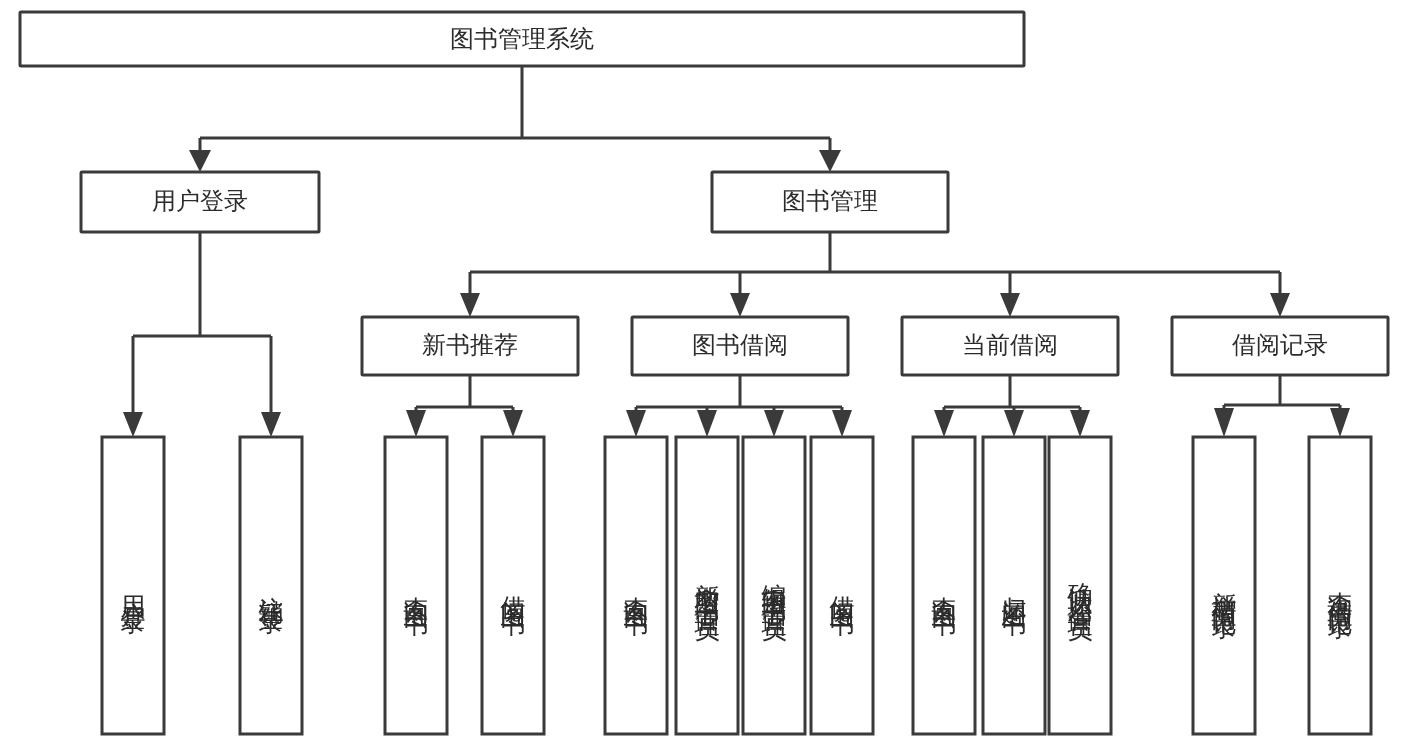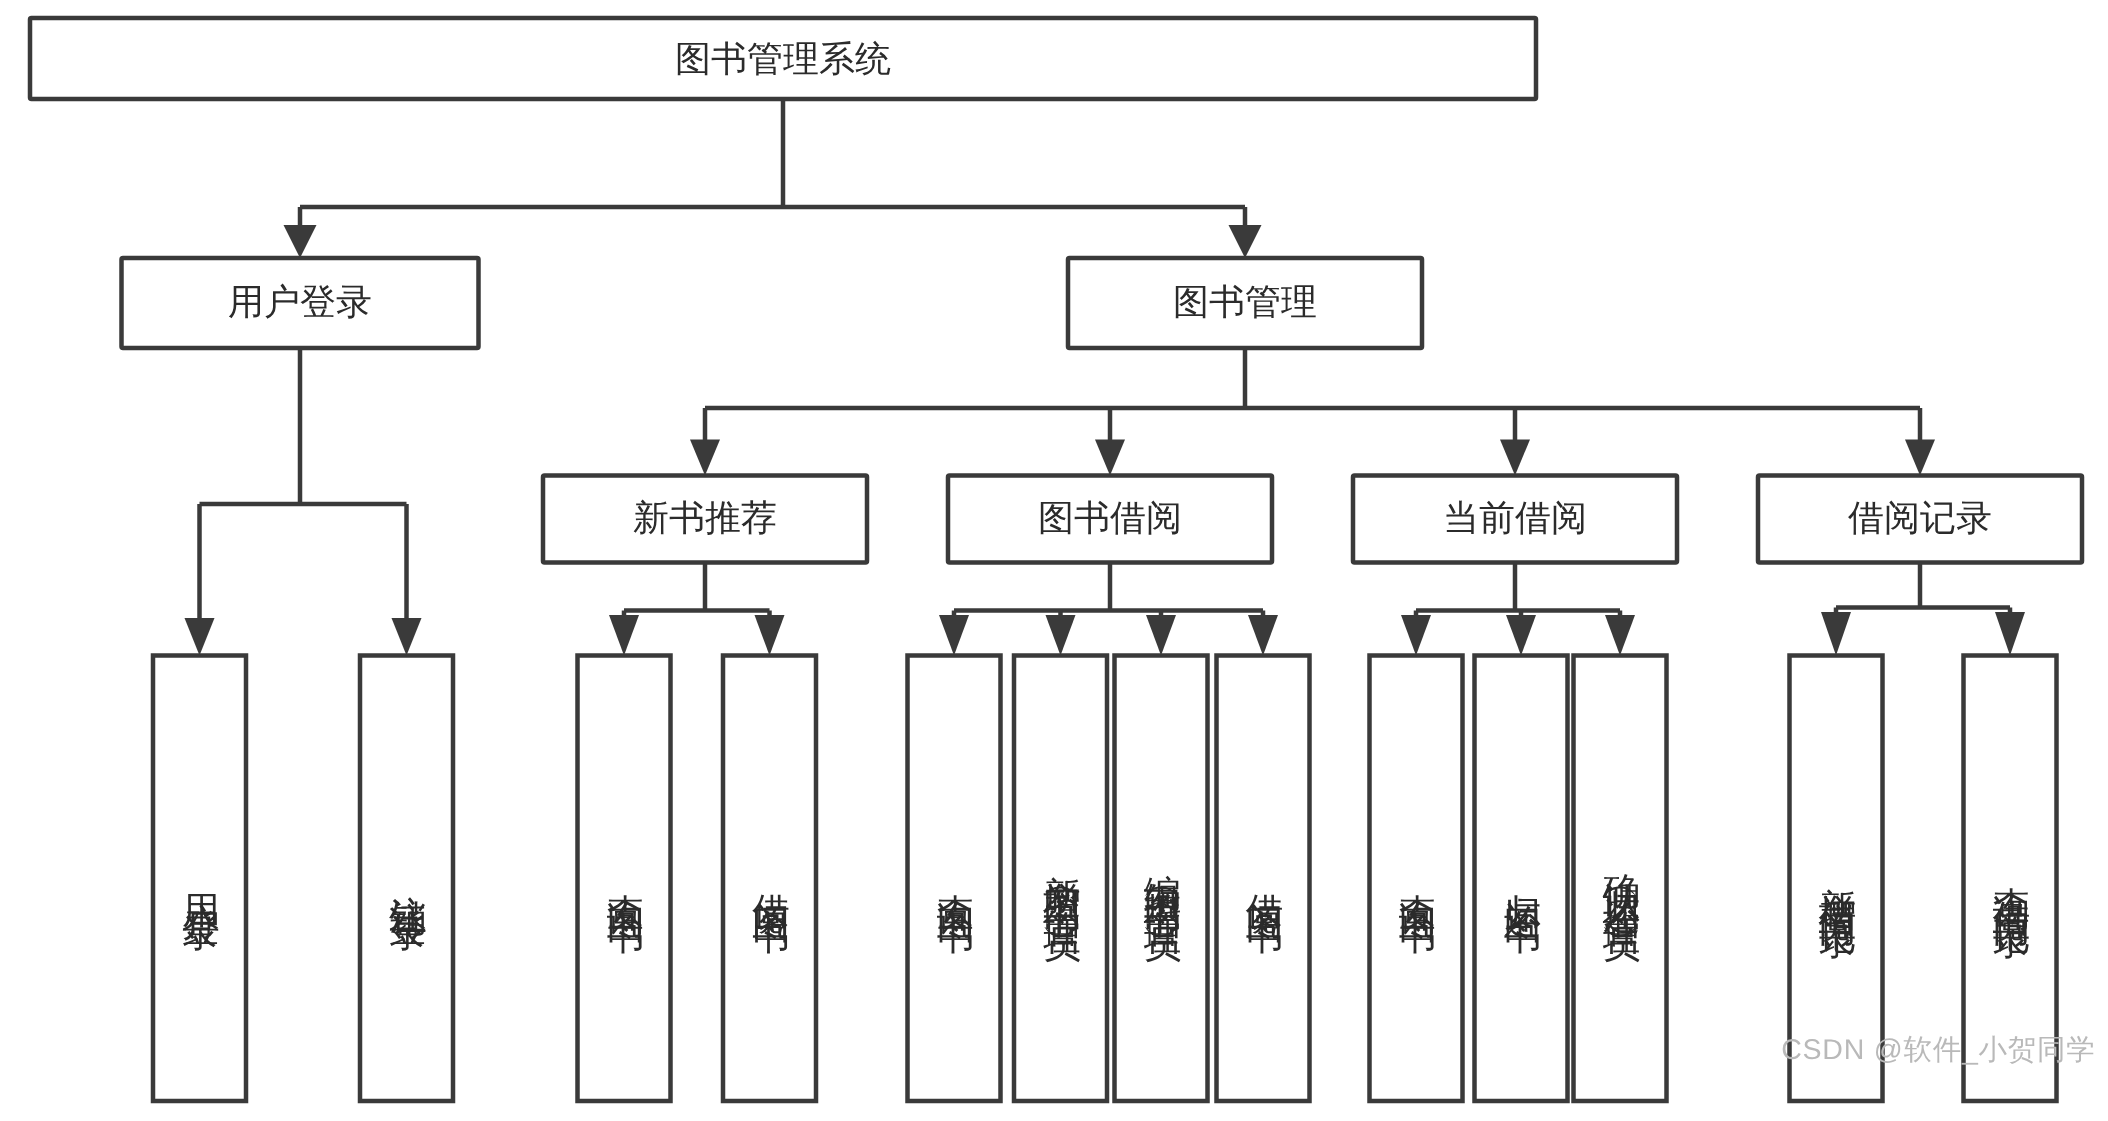--- a/index.html
+++ b/index.html
@@ -189,14 +189,13 @@
       <div style="position: absolute; left: 676px; top: 441px; width: 62px; height: 289px; display: flex; align-items: center; justify-content: center; writing-mode: vertical-rl; text-orientation: upright; font-family: &quot;Liberation Sans&quot;, &quot;DejaVu Sans&quot;, sans-serif; font-size: 25px; line-height: 1; letter-spacing: 5px; color: rgb(43, 43, 43); white-space: nowrap; overflow: hidden;">新增图书（管理员）</div>
       <div style="position: absolute; left: 743px; top: 441px; width: 62px; height: 289px; display: flex; align-items: center; justify-content: center; writing-mode: vertical-rl; text-orientation: upright; font-family: &quot;Liberation Sans&quot;, &quot;DejaVu Sans&quot;, sans-serif; font-size: 25px; line-height: 1; letter-spacing: 5px; color: rgb(43, 43, 43); white-space: nowrap; overflow: hidden;">编辑图书（管理员）</div>
       <div style="position: absolute; left: 811px; top: 441px; width: 62px; height: 289px; display: flex; align-items: center; justify-content: center; writing-mode: vertical-rl; text-orientation: upright; font-family: &quot;Liberation Sans&quot;, &quot;DejaVu Sans&quot;, sans-serif; font-size: 25px; line-height: 1; letter-spacing: 5px; color: rgb(43, 43, 43); white-space: nowrap; overflow: hidden;">借阅图书</div>
       <div style="position: absolute; left: 913px; top: 441px; width: 62px; height: 289px; display: flex; align-items: center; justify-content: center; writing-mode: vertical-rl; text-orientation: upright; font-family: &quot;Liberation Sans&quot;, &quot;DejaVu Sans&quot;, sans-serif; font-size: 25px; line-height: 1; letter-spacing: 5px; color: rgb(43, 43, 43); white-space: nowrap; overflow: hidden;">查询图书</div>
       <div style="position: absolute; left: 983px; top: 441px; width: 62px; height: 289px; display: flex; align-items: center; justify-content: center; writing-mode: vertical-rl; text-orientation: upright; font-family: &quot;Liberation Sans&quot;, &quot;DejaVu Sans&quot;, sans-serif; font-size: 25px; line-height: 1; letter-spacing: 5px; color: rgb(43, 43, 43); white-space: nowrap; overflow: hidden;">归还图书</div>
       <div style="position: absolute; left: 1049px; top: 441px; width: 62px; height: 289px; display: flex; align-items: center; justify-content: center; writing-mode: vertical-rl; text-orientation: upright; font-family: &quot;Liberation Sans&quot;, &quot;DejaVu Sans&quot;, sans-serif; font-size: 25px; line-height: 1; letter-spacing: 5px; color: rgb(43, 43, 43); white-space: nowrap; overflow: hidden;">确认归还（管理员）</div>
       <div style="position: absolute; left: 1193px; top: 441px; width: 62px; height: 289px; display: flex; align-items: center; justify-content: center; writing-mode: vertical-rl; text-orientation: upright; font-family: &quot;Liberation Sans&quot;, &quot;DejaVu Sans&quot;, sans-serif; font-size: 25px; line-height: 1; letter-spacing: 5px; color: rgb(43, 43, 43); white-space: nowrap; overflow: hidden;">新增借阅记录</div>
       <div style="position: absolute; left: 1309px; top: 441px; width: 62px; height: 289px; display: flex; align-items: center; justify-content: center; writing-mode: vertical-rl; text-orientation: upright; font-family: &quot;Liberation Sans&quot;, &quot;DejaVu Sans&quot;, sans-serif; font-size: 25px; line-height: 1; letter-spacing: 5px; color: rgb(43, 43, 43); white-space: nowrap; overflow: hidden;">查询借阅记录</div>
     </div>
 
-  <div class="watermark">CSDN @软件_小贺同学</div>
 </div>
 
 </body></html>

